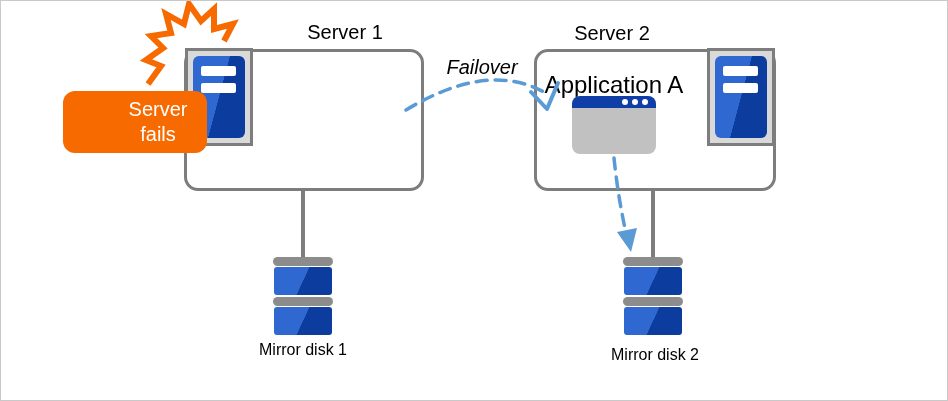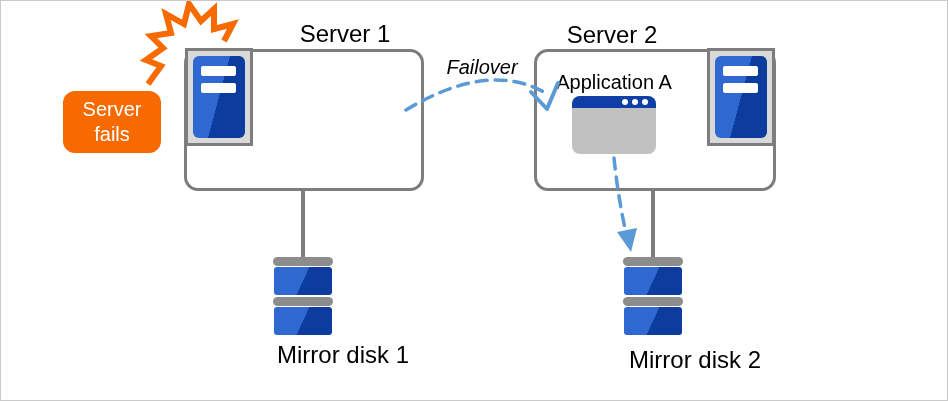--- a/index.html
+++ b/index.html
@@ -12,28 +12,28 @@
     font-family:"Liberation Sans",sans-serif;
     color:var(--text-black,#000);
     overflow:hidden;
   }
   .layer{position:absolute;left:0;top:0;width:948px;height:401px;pointer-events:none;}
   .layer.under{z-index:1;}
   .layer.over{z-index:6;}
 
   .node-title{
     position:absolute;z-index:4;
-    font-size:24px;line-height:1.1;white-space:nowrap;
+    font-size:20px;line-height:1.1;white-space:nowrap;
     transform:translateX(-50%);
   }
   .title-s1{left:344px;top:20px;}
   .title-s2{left:611px;top:21px;}
   .failover-label{position:absolute;z-index:6;left:481px;top:55px;font-size:20px;transform:translateX(-50%);white-space:nowrap;font-style:italic;}
-  .app-label{position:absolute;z-index:4;left:613px;top:70px;font-size:20px;transform:translateX(-50%);white-space:nowrap;}
-  .disk-label{position:absolute;z-index:4;font-size:24px;transform:translateX(-50%);white-space:nowrap;margin-left:40px;}
+  .app-label{position:absolute;z-index:4;left:613px;top:70px;font-size:24px;transform:translateX(-50%);white-space:nowrap;}
+  .disk-label{position:absolute;z-index:4;font-size:16px;transform:translateX(-50%);white-space:nowrap;}
   .disk-label.d1{left:302px;top:340px;}
   .disk-label.d2{left:654px;top:345px;}
 
   .server-box{
     position:absolute;z-index:2;
     box-sizing:border-box;
     background:#ffffff;
     border:3px solid var(--border-gray,#7D7D7D);
     border-radius:14px;
   }
@@ -62,21 +62,21 @@
   .tower .bar.b2{top:27px;}
 
   .callout{
     position:absolute;z-index:4;
     left:62px;top:90px;width:98px;height:62px;
     background:var(--orange,#F66A00);
     border-radius:12px;
     display:flex;align-items:center;justify-content:center;
     text-align:center;
     color:var(--text-white,#fff);
-    font-size:20px;line-height:1.25;
+    font-size:20px;line-height:1.25;padding-left:46px;
   }
   .callout span{display:block;width:72px;}
 
   .app-window{
     position:absolute;z-index:4;
     left:571px;top:95px;width:84px;height:58px;
     background:var(--window-gray,#C1C1C1);
     border-radius:8px;
   }
   .app-window .titlebar{

